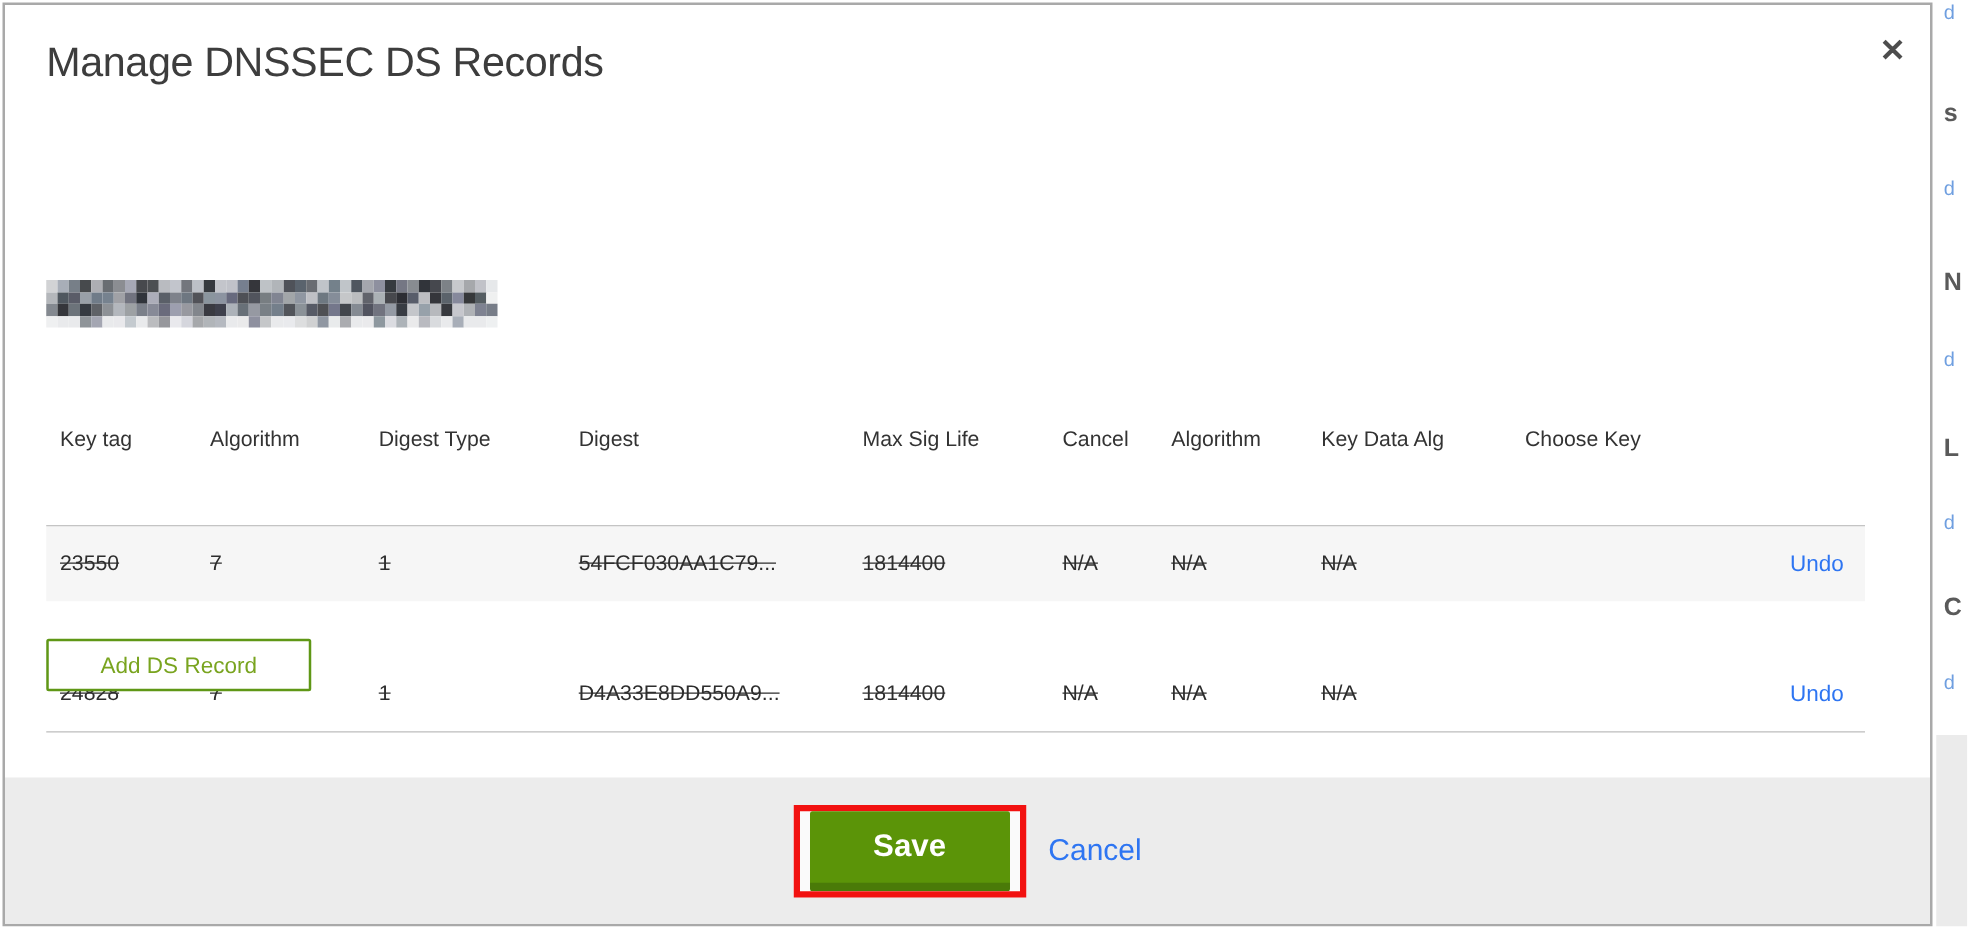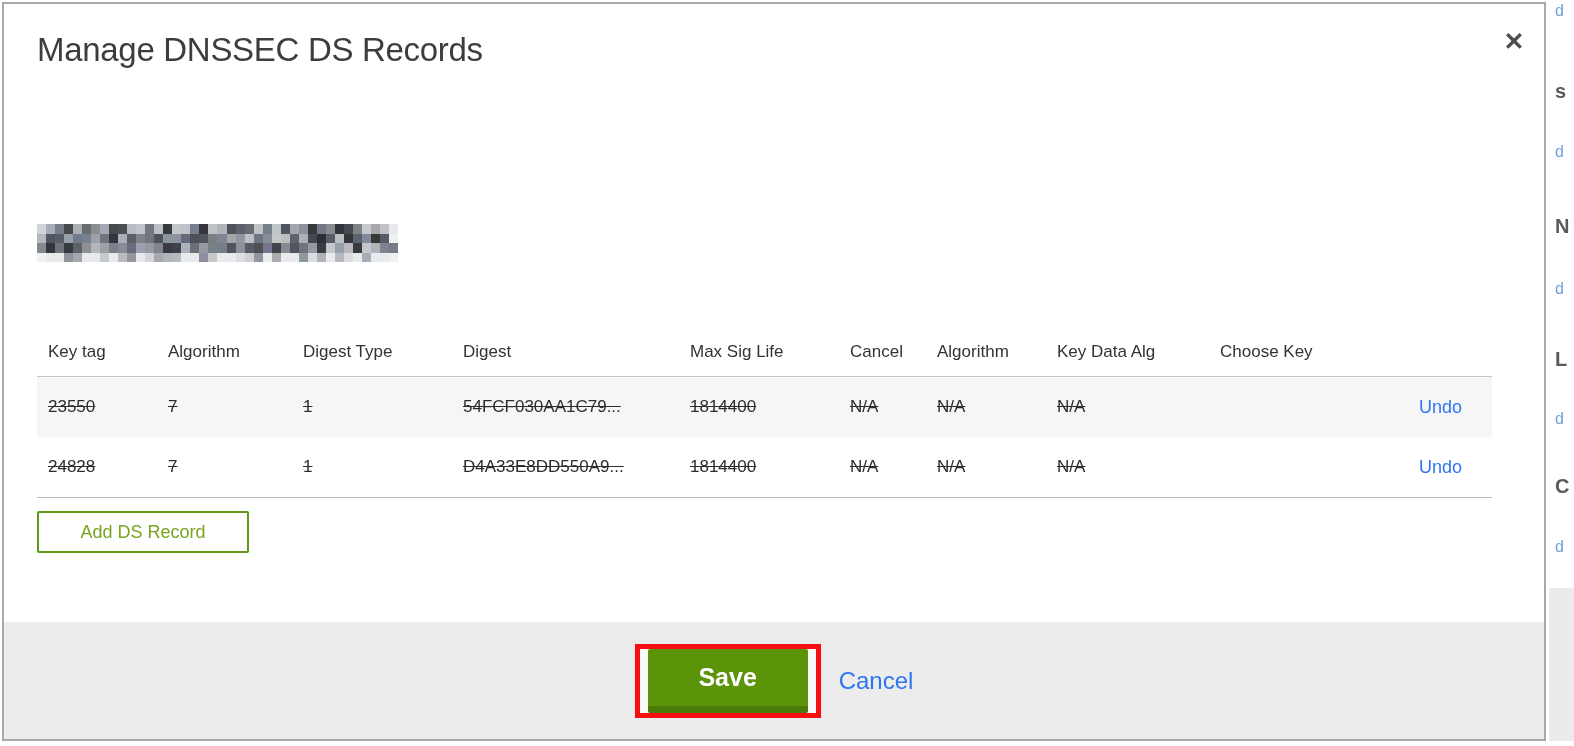--- a/index.html
+++ b/index.html
@@ -70,25 +70,25 @@
     position: absolute; left: 33px; top: 324px; width: 1455px;
     font-size: 17px; color: #2e2e2e;
   }
   .tgrid {
     display: grid;
     grid-template-columns: 120px 135px 160px 227px 160px 87px 120px 163px 1fr 97px;
     align-items: center;
   }
   .tgrid > div { padding-left: 11px; overflow: hidden; white-space: nowrap; }
   .thead { height: 48px; color: #333333; }
-  .trow { height: 61px; }
+  .trow { height: 61px; margin-top: 44px; }
   .trow.stripe { background: #f6f6f6; border-top: 1px solid #c4c4c4; }
   .trow.last { border-bottom: 1px solid #bdbdbd; }
   .trow .struck { text-decoration: line-through; color: #2d2d2d; }
-  .undo-cell { text-align: center; padding-right: 17px !important; }
+  .undo-cell { text-align: right; padding-right: 17px !important; }
   .undo-link {
     color: #2e75f2; text-decoration: none; font-size: 18px; cursor: pointer;
   }
 
   
   .add-btn {
     position: absolute; left: 33px; top: 507px;
     width: 212px; height: 42px;
     background: #ffffff;
     border: 2px solid #5f9716;

